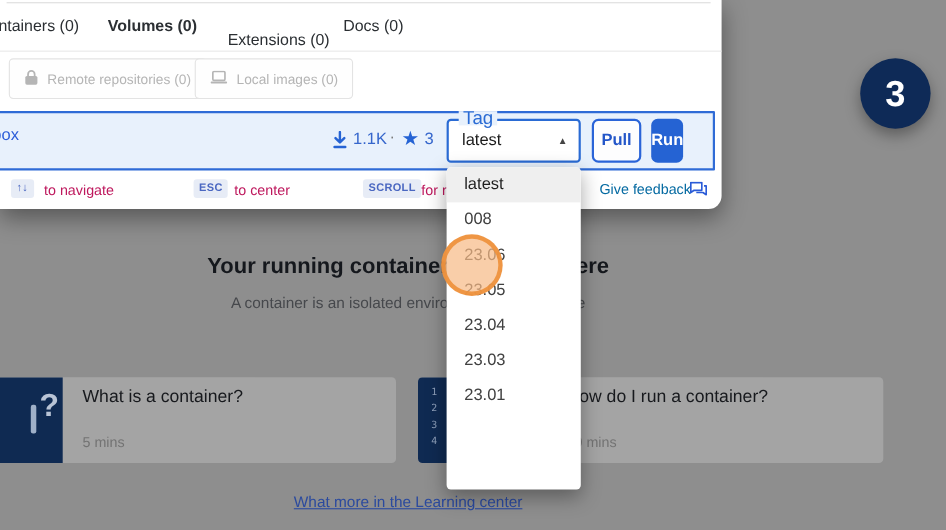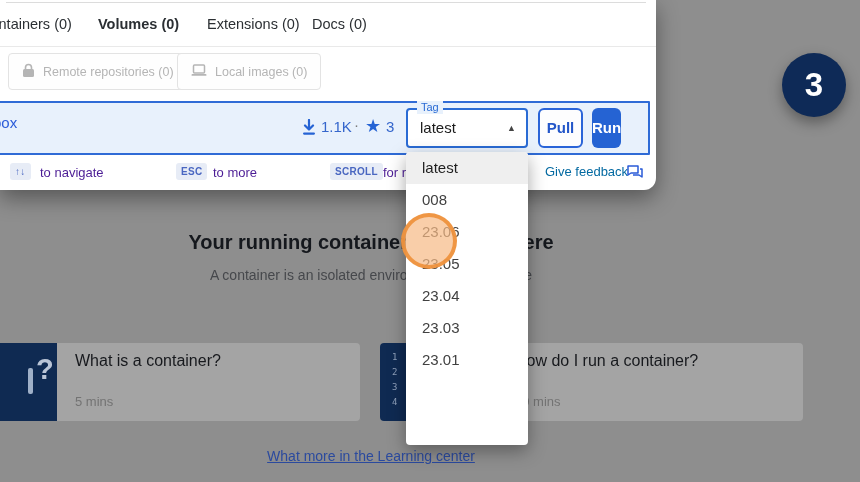--- a/index.html
+++ b/index.html
@@ -45,21 +45,21 @@
     box-shadow:0 6px 14px rgba(0,0,0,.35);
   }
   
   .panel {
     position:absolute; left:0; top:0; width:656px; height:190px; background:#fff;
     border-radius:0 0 12px 0; z-index:10; box-shadow:0 8px 22px rgba(0,0,0,.4);
   }
   .top-hairline { position:absolute; left:6px; top:2px; width:640px; height:1px; background:#dcdcdc; }
   .tab { position:absolute; top:16px; font-size:14.5px; color:#2b2f33; white-space:nowrap; cursor:pointer; }
   .tab-containers { left:-20px; } .tab-volumes { left:98px;font-weight:bold; }
-  .tab-extensions { left:207px; } .tab-docs { left:312px; }
+  .tab-extensions { left:207px;margin-top:13px; } .tab-docs { left:312px; }
   .tabs-divider { position:absolute; left:0; top:46px; width:656px; height:1px; background:#e9e9e9; }
   .chip {
     position:absolute; top:53px; height:37px; border:1px solid #e3e3e3; border-radius:4px;
     background:#fefefe; display:flex; align-items:center; gap:8px; padding:0 13px;
     color:#b5b5b5; font-size:12.5px; white-space:nowrap; cursor:pointer;
   }
   .chip-remote { left:8px; } .chip-local { left:177px; }
   .chip svg { flex:none; }
   
   .result-row {
@@ -70,42 +70,42 @@
   .stat-download-icon { position:absolute; left:301px; top:119px; }
   .stat-downloads { position:absolute; left:321px; top:118px; font-size:15px; color:#3566cc; }
   .stat-dot { position:absolute; left:354px; top:116px; font-size:15px; color:#7a7a7a; }
   .stat-star { position:absolute; left:365px; top:115px; font-size:18px; color:#2563d4; }
   .stat-stars { position:absolute; left:386px; top:118px; font-size:15px; color:#3566cc; }
   .tag-select {
     position:absolute; left:406px; top:108px; width:122px; height:40px;
     background:#fff; border:2px solid #2a6bd4; border-radius:4px; cursor:pointer;
   }
   .tag-select-label {
-    position:absolute; left:9px; top:-9px; font-size:11px; color:#2a6bd4;
+    position:absolute; left:9px; top:-9px; font-size:17px; color:#2a6bd4;
     background:#e8f1fc; padding:0 4px; line-height:13px;
   }
   .tag-select-value { position:absolute; left:12px; top:9px; font-size:15px; color:#1b1b1b; }
   .tag-select-arrow { position:absolute; right:10px; top:13px; font-size:9px; color:#444; }
   .btn-pull {
     position:absolute; left:538px; top:108px; width:45px; height:40px;
     background:#fdfdfe; border:2px solid #2a64d8; border-radius:6px;
     color:#2356c9; font-size:15px; font-weight:700; text-align:center; line-height:36px; cursor:pointer;
   }
   .btn-run {
     position:absolute; left:592px; top:108px; width:29px; height:40px;
     background:#2563d3; border:none; border-radius:6px;
     color:#fff; font-size:15px; font-weight:700; text-align:center; line-height:40px; cursor:pointer;
   }
   
   .kbd {
     position:absolute; background:#e7ecf6; color:#4a67c1; border-radius:3px;
     font-size:10px; font-weight:700; padding:3px 5px; line-height:11px; letter-spacing:.3px;
   }
   .kbd-nav { left:10px; top:163px; } .kbd-esc { left:176px; top:163px; } .kbd-scroll { left:330px; top:163px; }
-  .hint-text { position:absolute; top:165px; font-size:13px; color:#4c1d95; white-space:nowrap; }
+  .hint-text { position:absolute; top:165px; font-size:13px; color:#be185d; white-space:nowrap; }
   .hint-nav { left:40px; } .hint-close { left:213px; } .hint-more { left:383px; }
   .feedback-link {
     position:absolute; left:545px; top:164px; font-size:13px; color:#0369a1;
     white-space:nowrap; cursor:pointer;
   }
   .feedback-icon { position:absolute; left:627px; top:165px; cursor:pointer; }
   
   .dropdown {
     position:absolute; left:406px; top:152px; width:122px; height:293px;
     background:#fff; border-radius:4px; z-index:20; box-shadow:0 6px 18px rgba(0,0,0,.35);
@@ -201,21 +201,21 @@
       <span class="tag-select-label">Tag</span>
       <span class="tag-select-value">latest</span>
       <span class="tag-select-arrow">▲</span>
     </div>
     <div class="btn-pull">Pull</div>
     <div class="btn-run">Run</div>
 
     <span class="kbd kbd-nav">↑↓</span>
     <span class="hint-text hint-nav">to navigate</span>
     <span class="kbd kbd-esc">ESC</span>
-    <span class="hint-text hint-close">to more</span>
+    <span class="hint-text hint-close">to center</span>
     <span class="kbd kbd-scroll">SCROLL</span>
     <span class="hint-text hint-more">for results</span>
     <span class="feedback-link">Give feedback</span>
     <span class="feedback-icon">
       <svg width="16" height="14" viewBox="0 0 16 14">
           <path d="M1 1h10v7H4L1 10z" fill="none" stroke="#2a5bd7" stroke-width="1.5" stroke-linejoin="round"></path>
           <path d="M13 4h2v8l-3-2H6" fill="none" stroke="#2a5bd7" stroke-width="1.5" stroke-linejoin="round"></path>
         </svg>
     </span>
   </div>

